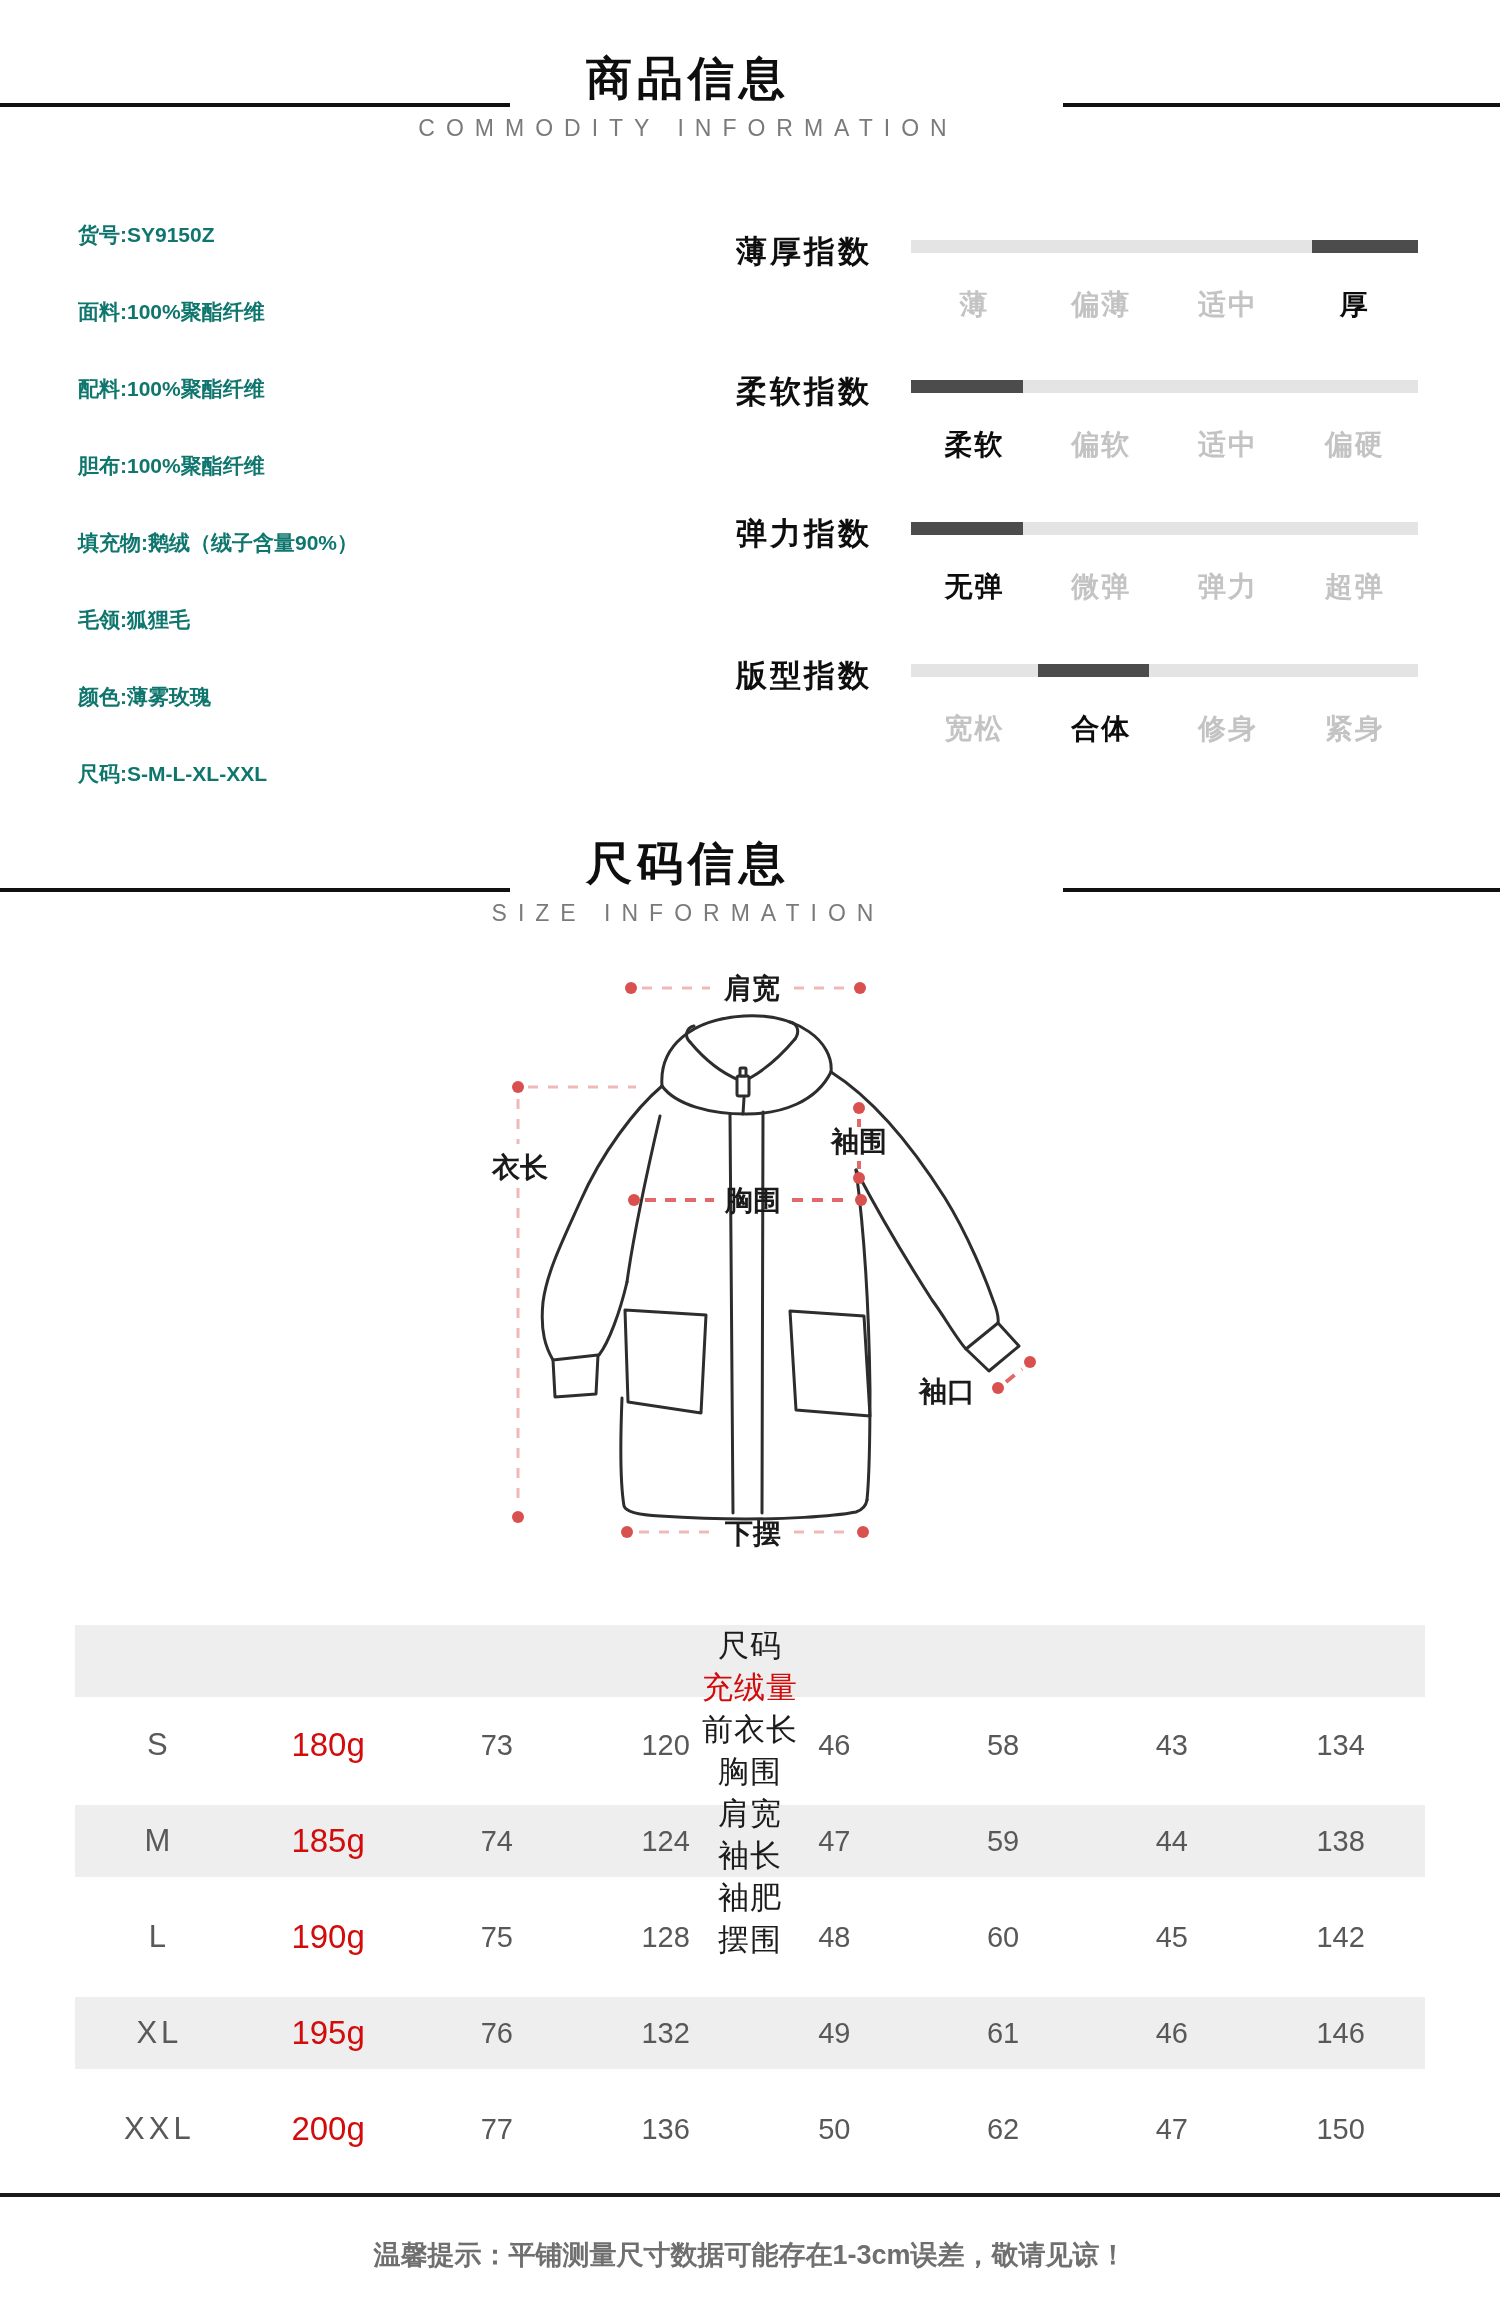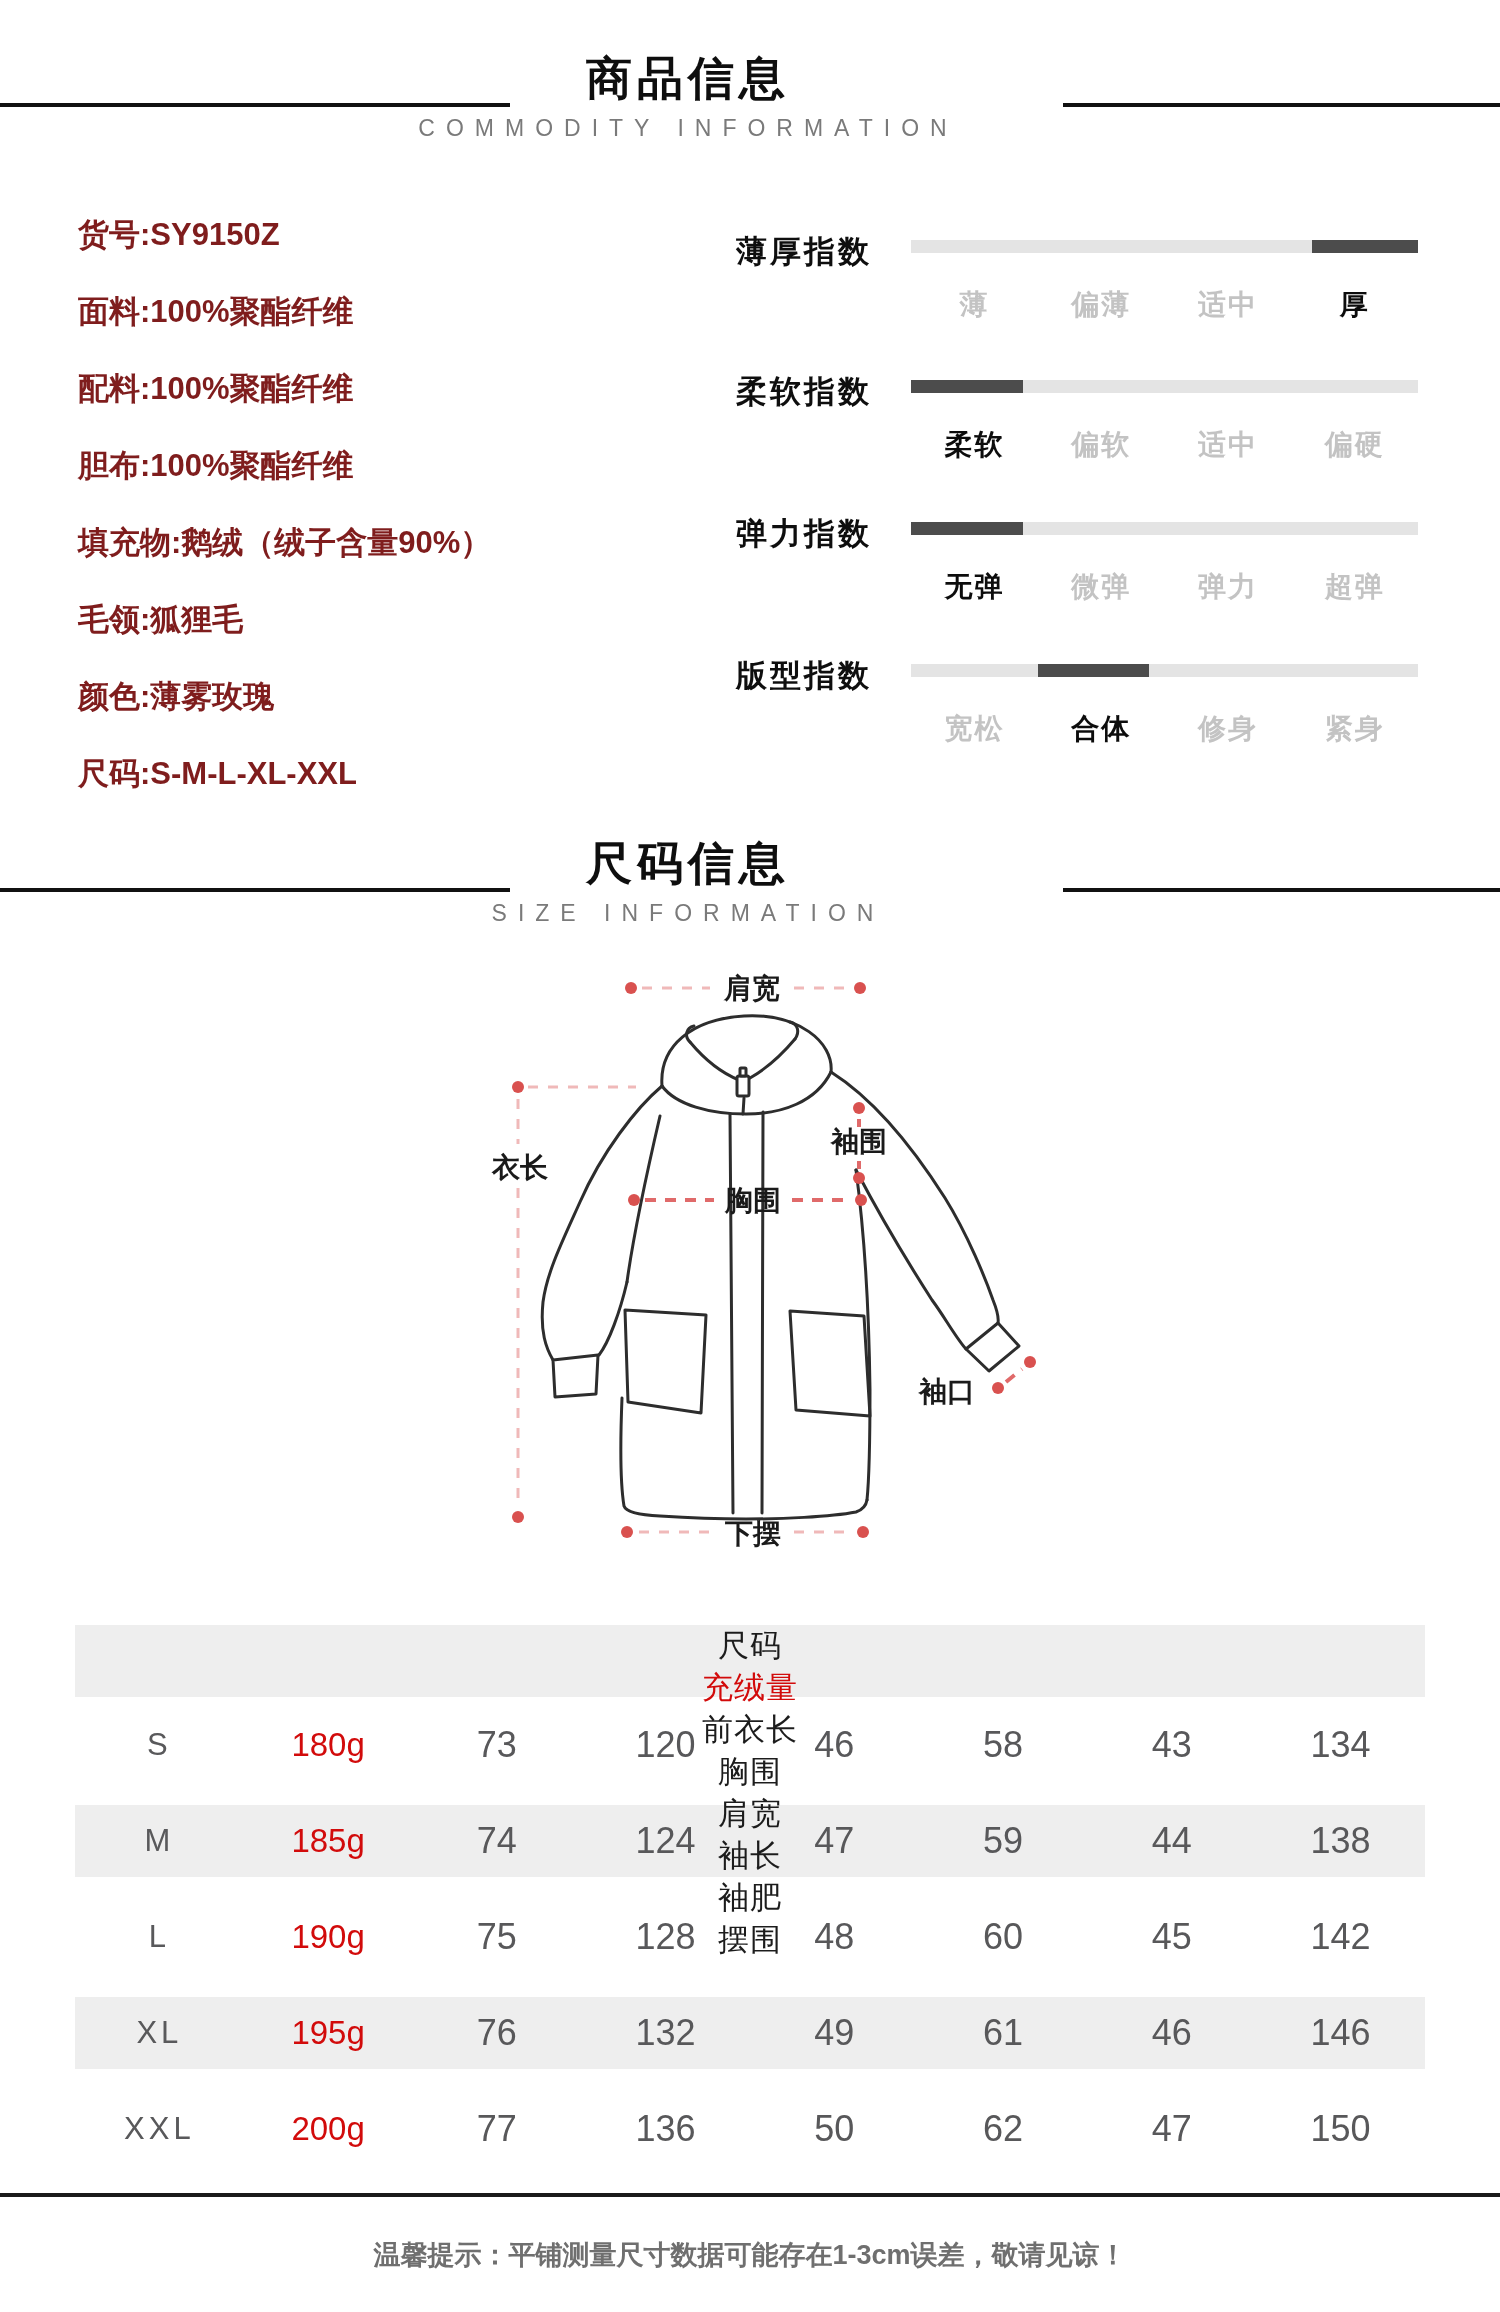--- a/index.html
+++ b/index.html
@@ -9,21 +9,21 @@
   
   .sec-head{position:absolute;left:0;width:1376px;}
   .sec-title{text-align:center;font-size:46px;font-weight:bold;letter-spacing:5px;line-height:56px;color:#0e0e0e;}
   .hline{position:absolute;top:53px;height:4px;background:#111;}
   .hline.l{left:0;width:510px;}
   .hline.r{left:1063px;width:437px;}
   .sec-sub{text-align:center;font-size:23px;color:#7a7a7a;letter-spacing:11px;margin-top:9px;font-weight:500;}
 
   
   .details{position:absolute;left:78px;top:196px;display:flex;flex-direction:column;}
-  .detail-item{height:77px;display:flex;align-items:center;font-size:31px;font-weight:bold;color:#7f1d1d;}
+  .detail-item{height:77px;display:flex;align-items:center;font-size:21px;font-weight:bold;color:#0f766e;}
 
   
   .idx{position:absolute;left:735px;width:690px;height:110px;}
   .idx-title{position:absolute;left:1px;top:3px;font-size:31px;font-weight:bold;letter-spacing:3px;color:#0e0e0e;}
   .idx-bar{position:absolute;left:176px;top:12px;width:507px;height:13px;background:#e4e4e4;}
   .idx-seg{position:absolute;top:0;height:13px;background:#4c4c4c;}
   .idx-labels{position:absolute;left:176px;top:58px;width:507px;display:flex;}
   .blabel{flex:1;text-align:center;font-size:28px;font-weight:bold;color:#c3c3c3;letter-spacing:2px;}
   .blabel.active{color:#0c0c0c;}
 
@@ -35,21 +35,21 @@
   
   .size-table{position:absolute;left:75px;top:1625px;width:1350px;}
   .thead{height:72px;background:#eeeeee;display:flex;flex-direction:column;}
   .trow{height:96px;display:flex;}
   .trow.gray{background:linear-gradient(to bottom,rgba(0,0,0,0) 12.5%,#eeeeee 12.5%,#eeeeee 87.5%,rgba(0,0,0,0) 87.5%);}
   .tcell{flex:1;display:flex;align-items:center;justify-content:center;}
   .hcell{font-size:31px;color:#1c1c1c;letter-spacing:1px;}
   .hcell.red{color:#d20b0b;}
   .szcell{font-size:31px;color:#59595b;letter-spacing:4px;}
   .fillcell{font-size:33px;color:#d20b0b;}
-  .numcell{font-size:36px;color:#58585a;}
+  .numcell{font-size:29px;color:#58585a;}
 
   
   .foot-line{position:absolute;left:0;top:2193px;width:1500px;height:4px;background:#1a1a1a;}
   .foot-note{position:absolute;left:0;top:2238px;width:1500px;text-align:center;
              font-size:27px;color:#6f6f6f;line-height:34px;font-weight:bold;}
 </style>
 </head>
 <body>
 
 <div class="page">

